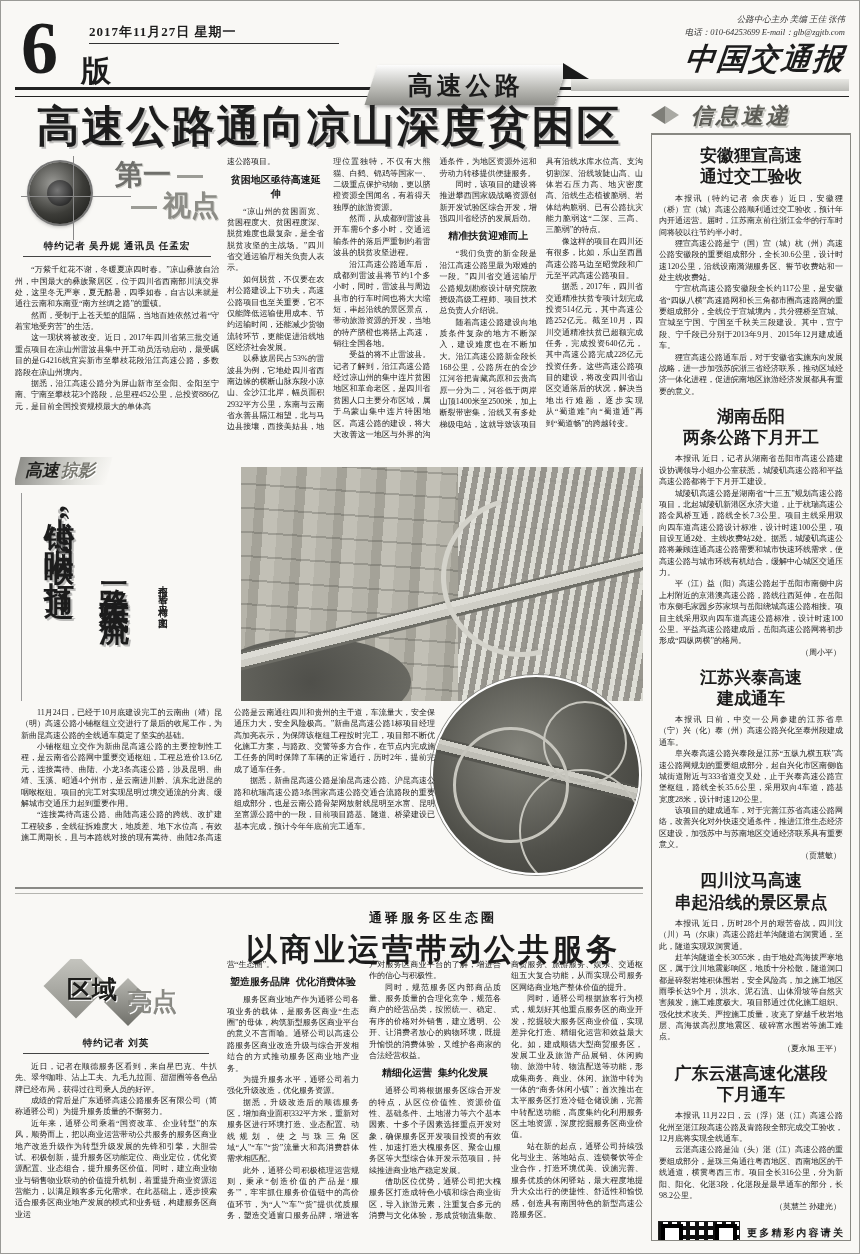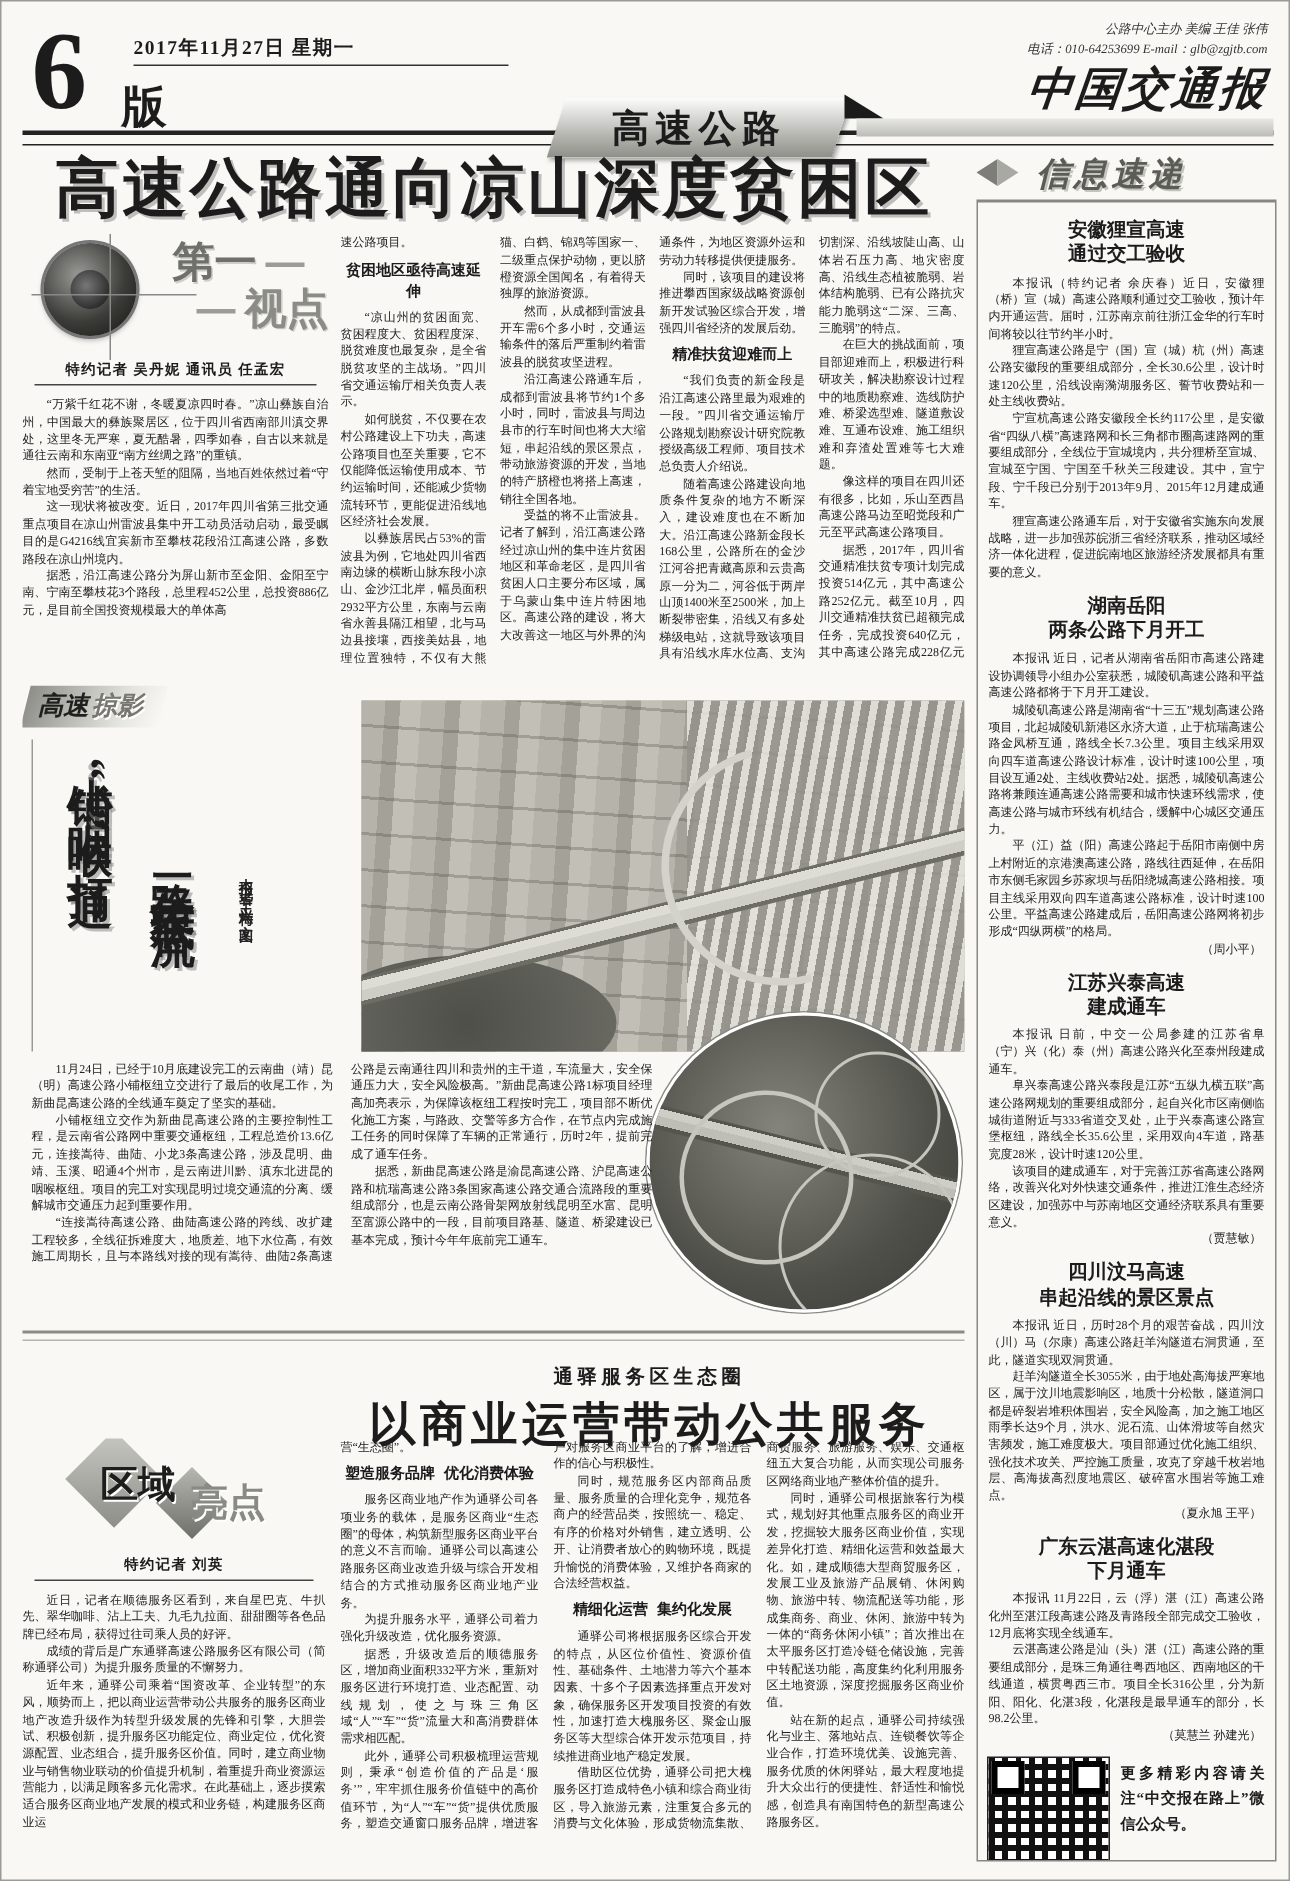--- a/index.html
+++ b/index.html
@@ -130,21 +130,21 @@
   .sb-hdr{position:relative;height:30px;}
   .arrows-icon{position:absolute;left:0;top:2px;width:34px;height:24px;}
   .ar{position:absolute;width:0;height:0;border-top:9px solid transparent;border-bottom:9px solid transparent;}
   .ar.a1{left:0;top:3px;border-right:14px solid #7e7e78;}
   .ar.a2{left:14px;top:3px;border-left:14px solid #a9a9a3;}
   .sb-title{position:absolute;left:40px;top:0;font-size:22px;font-weight:900;font-style:italic;
             letter-spacing:3px;color:#5c5c56;text-shadow:1.5px 1.5px 0 #c4c4be;}
   .sb-box{position:absolute;left:0;top:32px;right:0;bottom:0;border:1px solid #888882;
           border-top:2px solid #888882;padding:6px 7px;overflow:hidden;box-sizing:border-box;}
   .brief{margin-bottom:9px;}
-  .brief-title{margin:4px 0 5px;text-align:center;font-size:13px;line-height:1.25;font-weight:900;
+  .brief-title{margin:4px 0 5px;text-align:center;font-size:17px;line-height:1.25;font-weight:900;
                font-family:"Liberation Sans","DejaVu Sans",sans-serif;}
   .brief-title span{display:block;}
   .brief .bodytext p{font-size:8px;}
   .credit{font-size:8px;text-align:right;padding-right:2px;color:#222;}
   .credit:empty{display:none;}
   .qr-row{display:flex;gap:8px;margin-top:10px;align-items:flex-start;}
   .qr{position:relative;width:80px;height:80px;flex:none;background:
       repeating-linear-gradient(0deg,#111 0 4px,transparent 4px 9px),
       repeating-linear-gradient(90deg,#111 0 4px,#fff 4px 9px);outline:1px solid #222;}
   .qf{position:absolute;width:14px;height:14px;border:4px solid #000;background:#fff;}
@@ -212,21 +212,20 @@
                 <p data-interactable="false">沿江高速公路通车后，成都到雷波县将节约1个多小时，同时，雷波县与周边县市的行车时间也将大大缩短，串起沿线的景区景点，带动旅游资源的开发，当地的特产脐橙也将搭上高速，销往全国各地。</p>
                 <p data-interactable="false">受益的将不止雷波县。记者了解到，沿江高速公路经过凉山州的集中连片贫困地区和革命老区，是四川省贫困人口主要分布区域，属于乌蒙山集中连片特困地区。高速公路的建设，将大大改善这一地区与外界的沟通条件，为地区资源外运和劳动力转移提供便捷服务。</p>
                 <p data-interactable="false">同时，该项目的建设将推进攀西国家级战略资源创新开发试验区综合开发，增强四川省经济的发展后劲。</p>
               </div>
   </section>
             <section data-interactable="false">
     <h4 class="subhead" data-interactable="false">精准扶贫迎难而上</h4>
     <div data-interactable="false">
                 <p data-interactable="false">“我们负责的新金段是沿江高速公路里最为艰难的一段。”四川省交通运输厅公路规划勘察设计研究院教授级高级工程师、项目技术总负责人介绍说。</p>
                 <p data-interactable="false">随着高速公路建设向地质条件复杂的地方不断深入，建设难度也在不断加大。沿江高速公路新金段长168公里，公路所在的金沙江河谷把青藏高原和云贵高原一分为二，河谷低于两岸山顶1400米至2500米，加上断裂带密集，沿线又有多处梯级电站，这就导致该项目具有沿线水库水位高、支沟切割深、沿线坡陡山高、山体岩石压力高、地灾密度高、沿线生态植被脆弱、岩体结构脆弱、已有公路抗灾能力脆弱这“二深、三高、三脆弱”的特点。</p>
-                <p data-interactable="false">在巨大的挑战面前，项目部迎难而上，积极进行科研攻关，解决勘察设计过程中的地质勘察难、选线防护难、桥梁选型难、隧道敷设难、互通布设难、施工组织难和弃渣处置难等七大难题。</p>
                 <p data-interactable="false">像这样的项目在四川还有很多，比如，乐山至西昌高速公路马边至昭觉段和广元至平武高速公路项目。</p>
                 <p data-interactable="false">据悉，2017年，四川省交通精准扶贫专项计划完成投资514亿元，其中高速公路252亿元。截至10月，四川交通精准扶贫已超额完成任务，完成投资640亿元，其中高速公路完成228亿元投资任务。这些高速公路项目的建设，将改变四川省山区交通落后的状况，解决当地出行难题，逐步实现从“蜀道难”向“蜀道通”再到“蜀道畅”的跨越转变。</p>
               </div>
   </section>
           </div>
       </div>
     </div>
   </div>
 
   <div class="feature" data-interactable="false">

